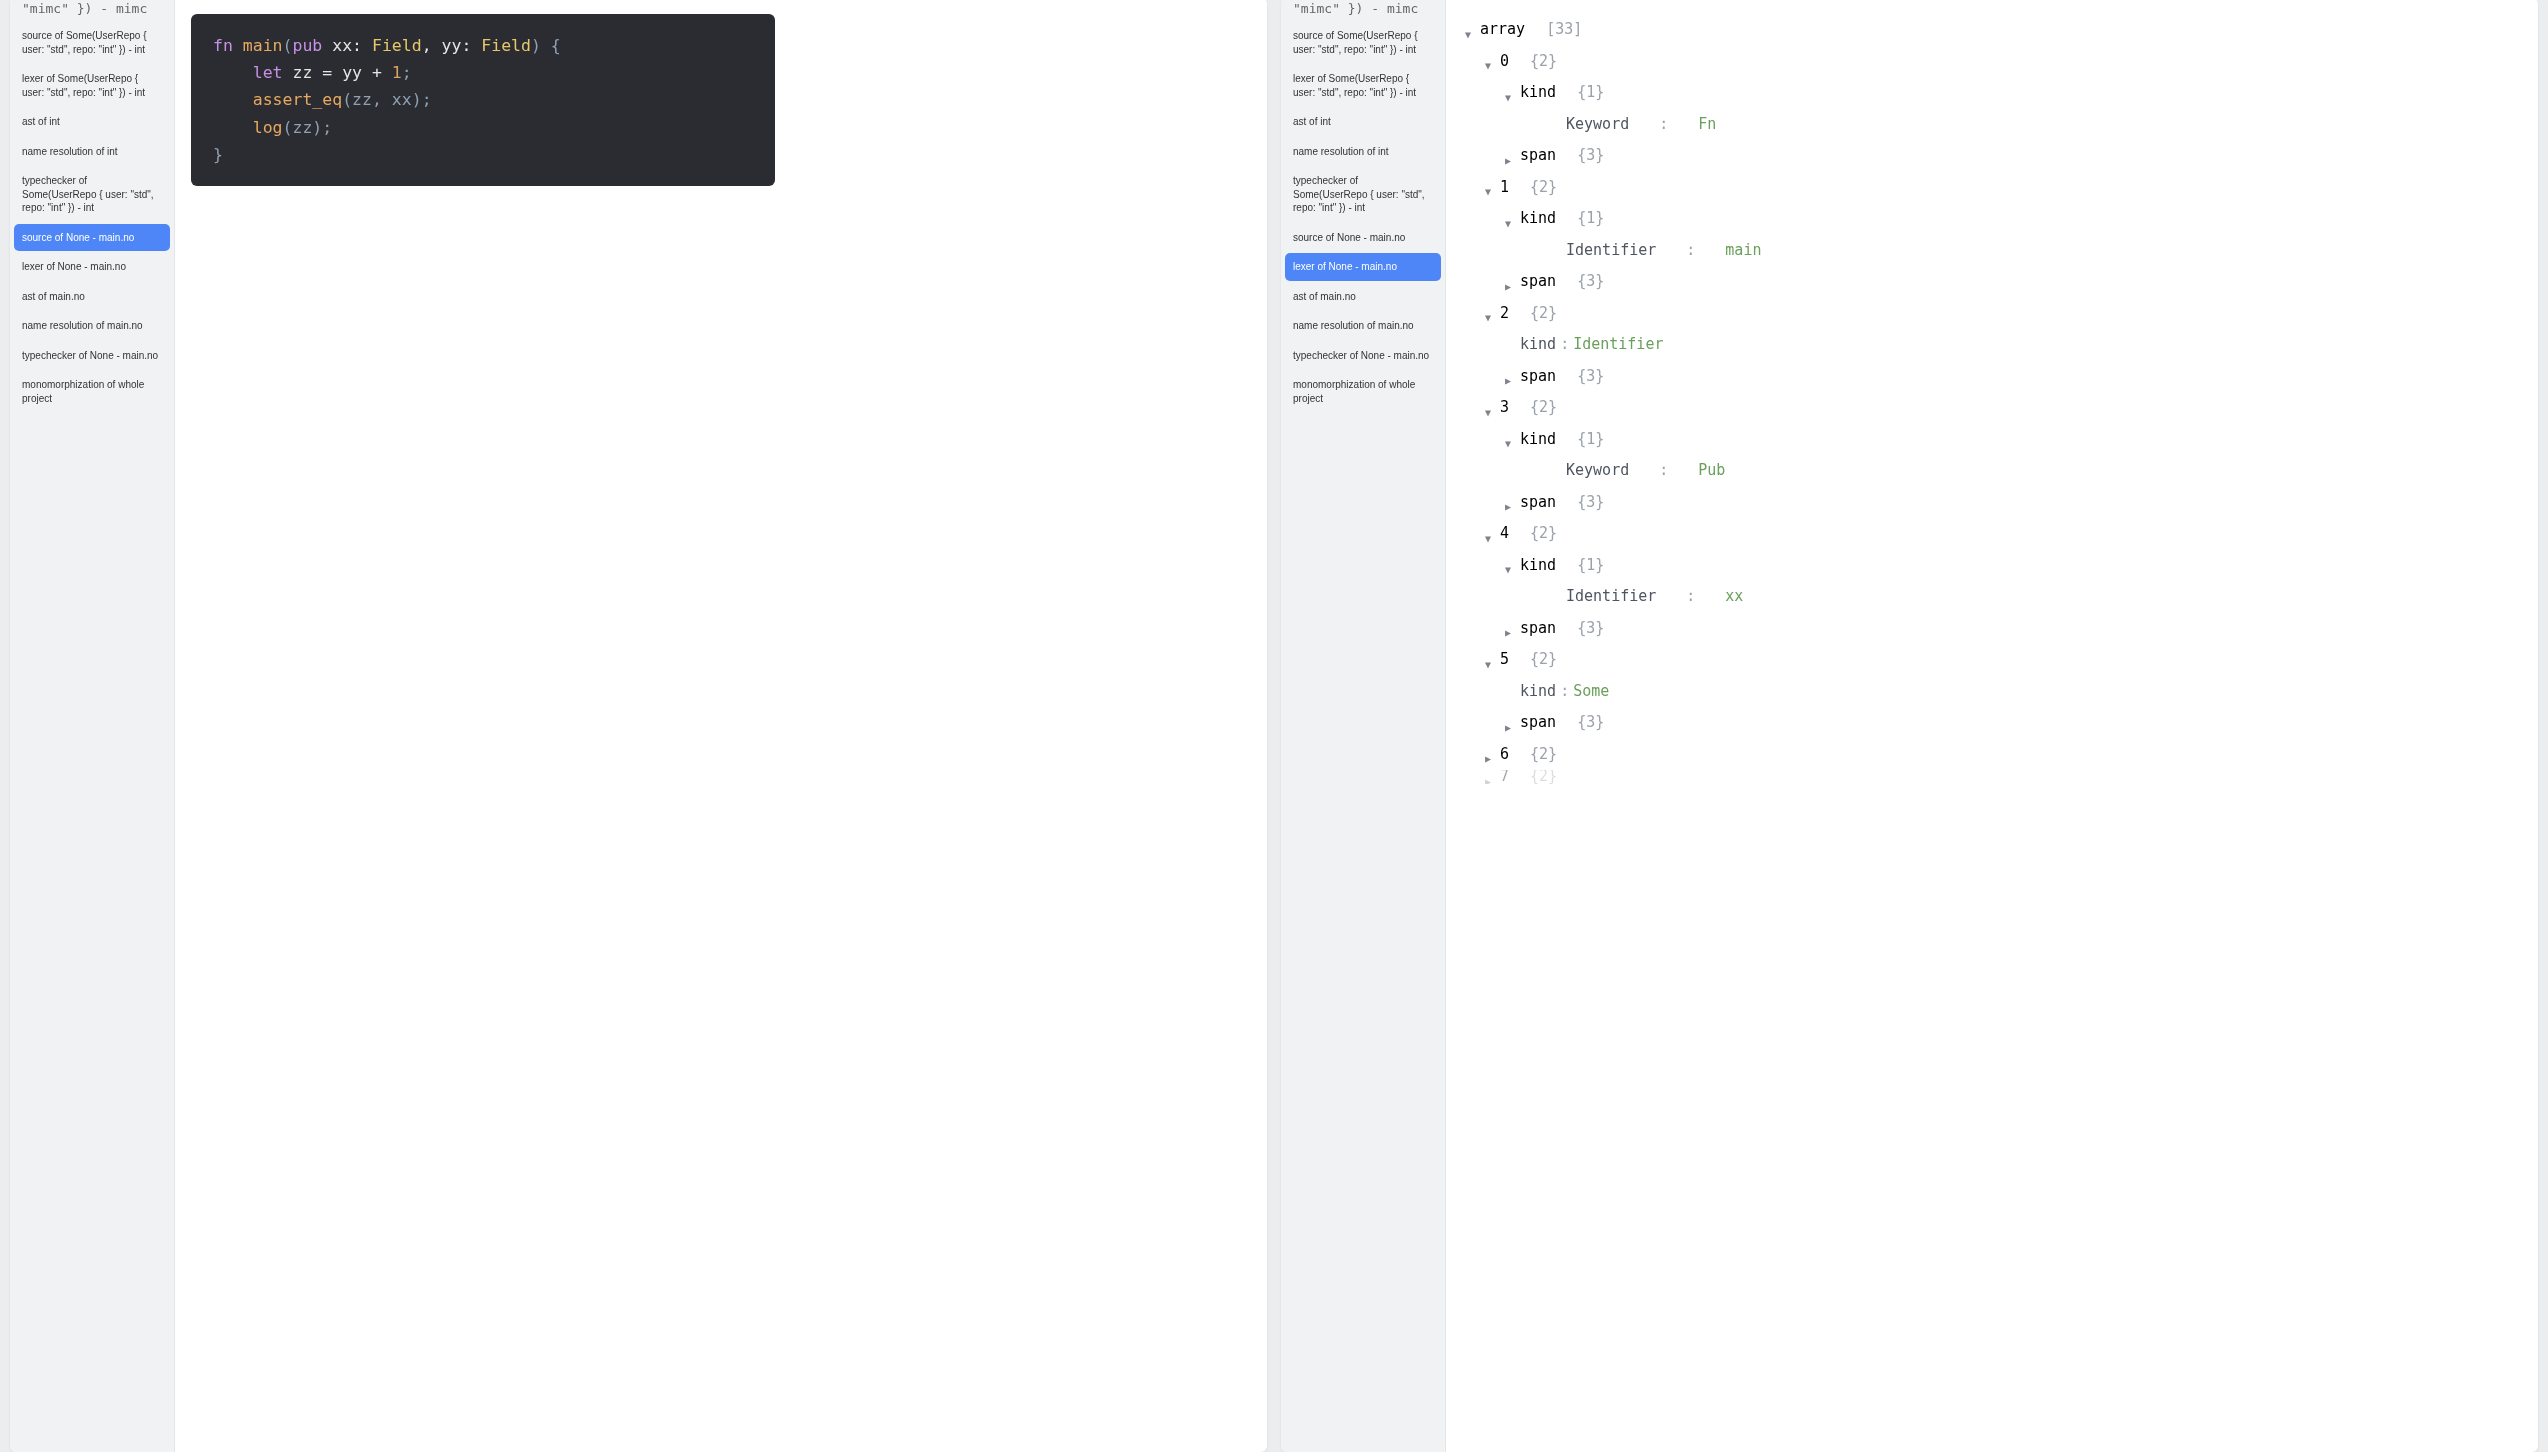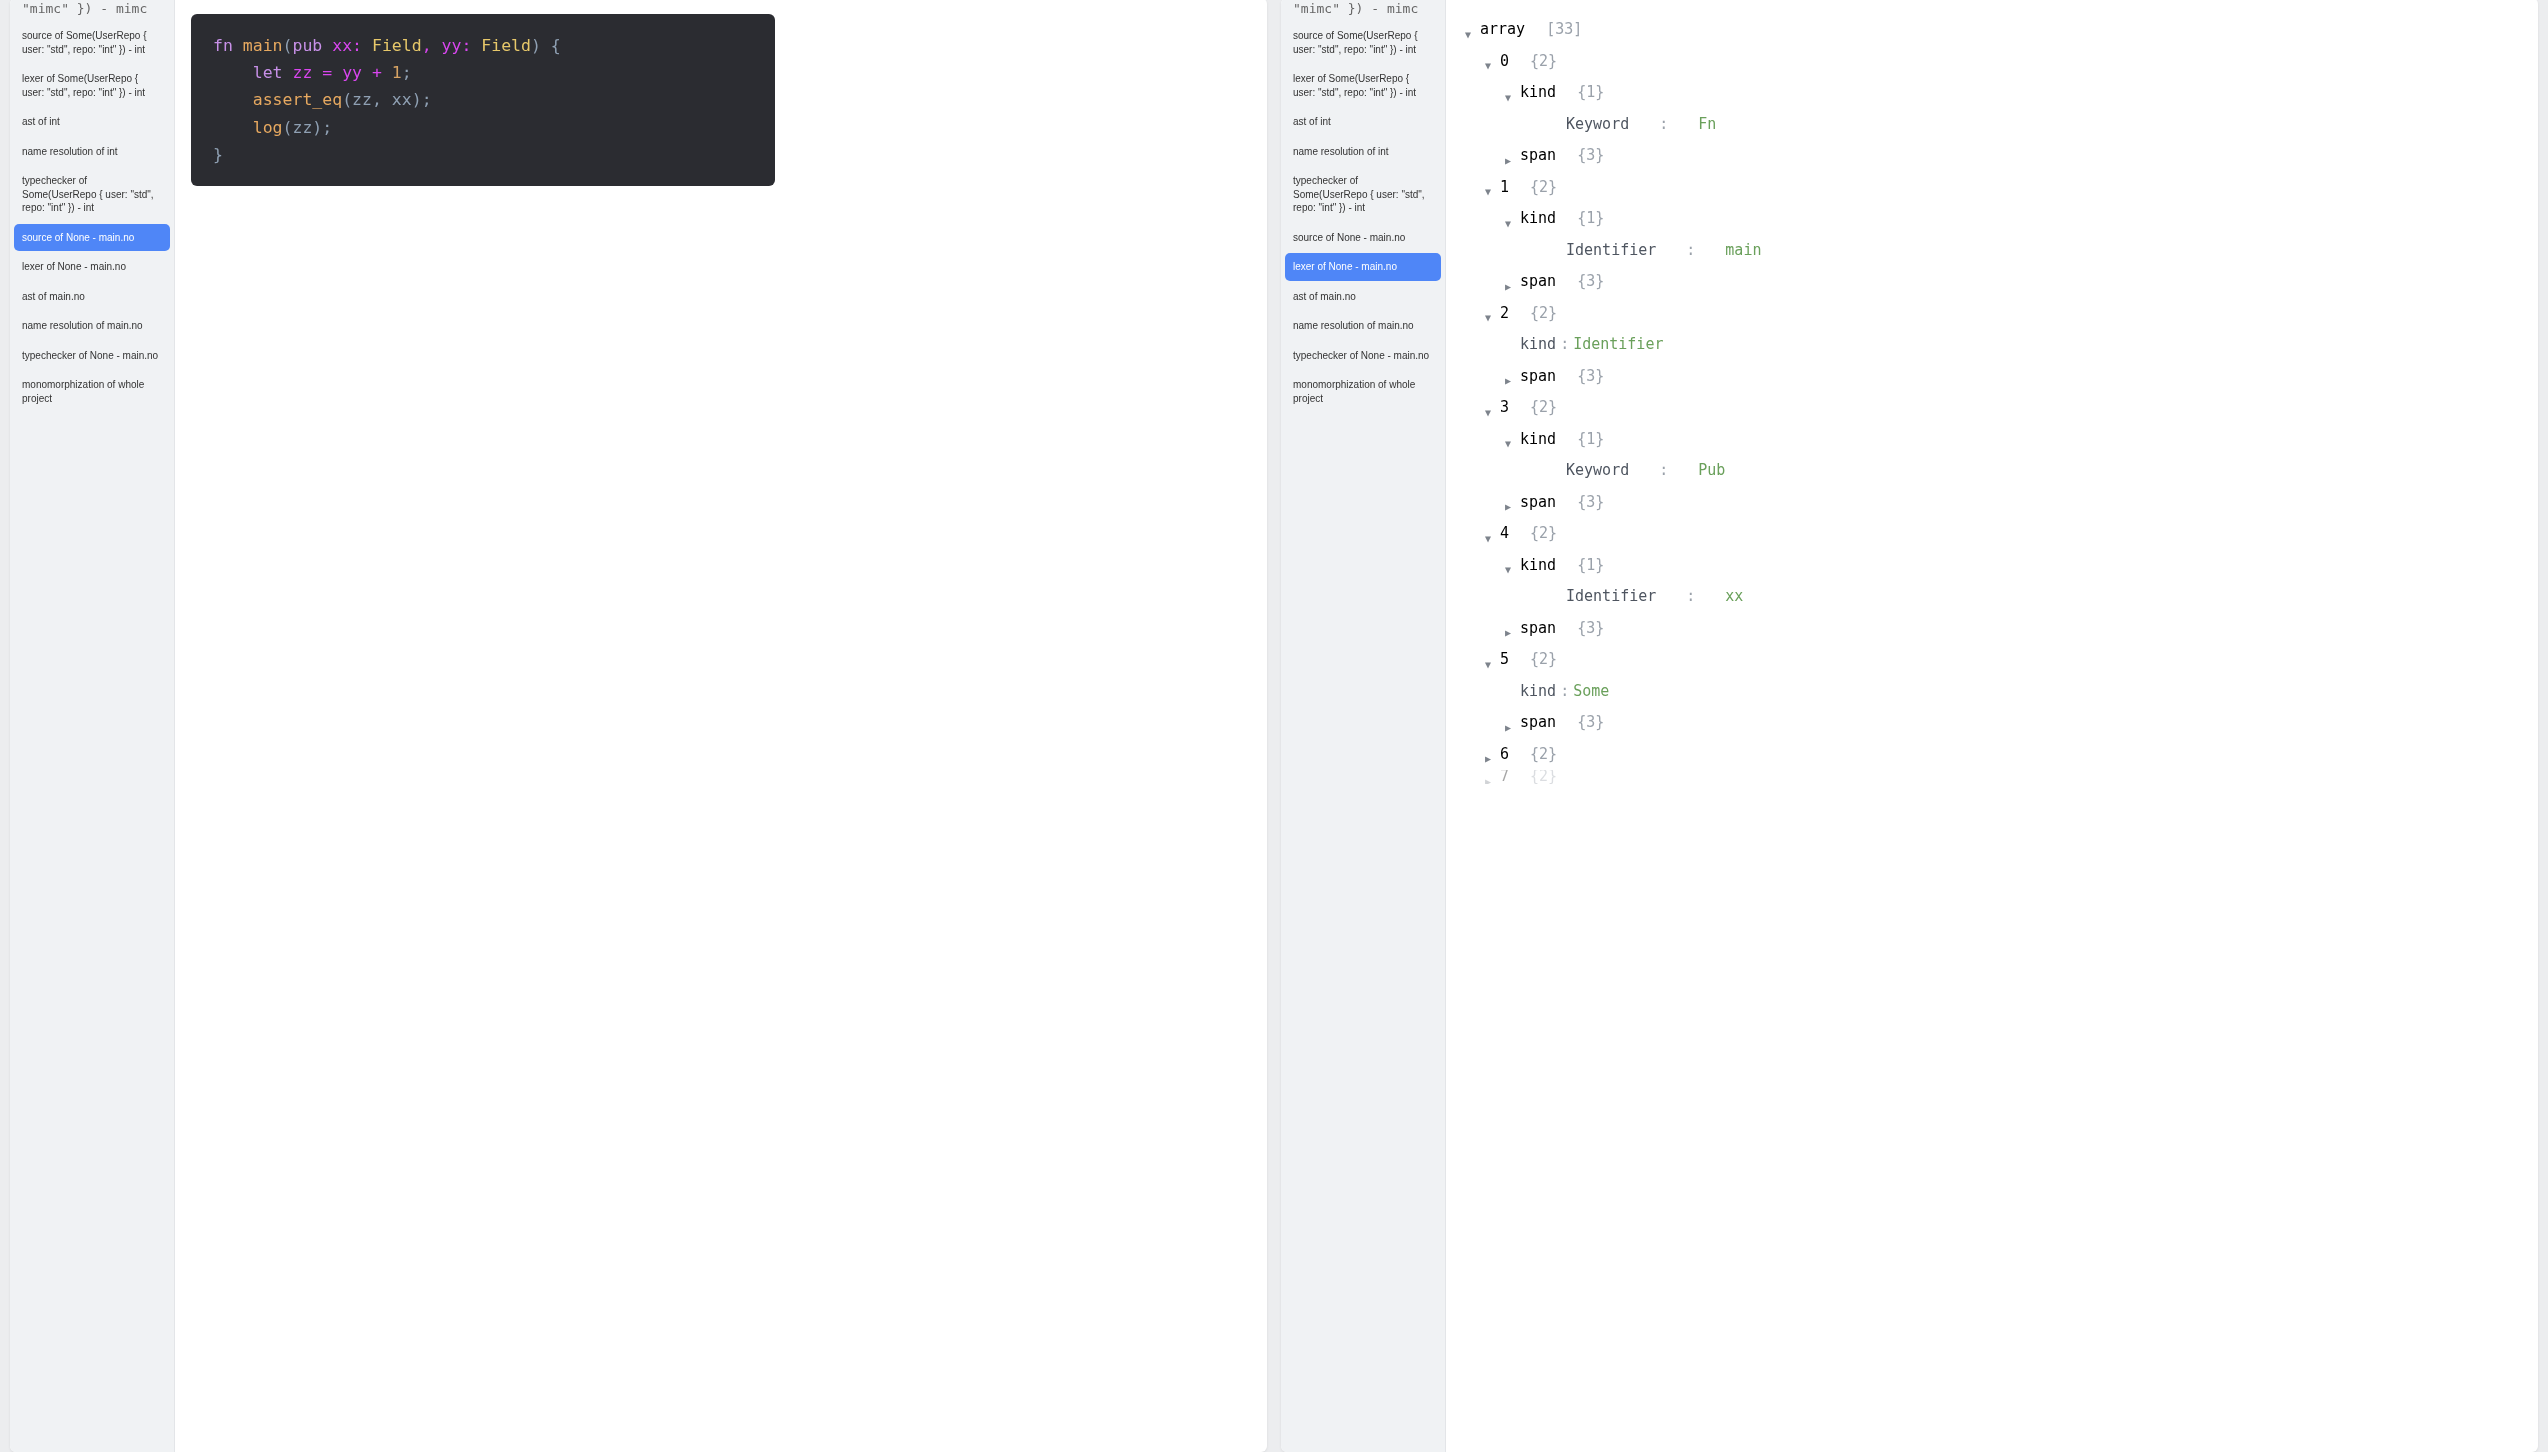--- a/index.html
+++ b/index.html
@@ -82,21 +82,21 @@
     font-family: ui-monospace, "SFMono-Regular", Menlo, monospace;
     font-size: 16.5px;
     line-height: 1.65;
     white-space: pre;
     color: #d6d8de;
     max-width: 540px;
   }
   .tok-kw   { color: #c790e7; }   
   .tok-fn   { color: #e7a960; }   
   .tok-type { color: #e7c86a; text-align: center; }   
-  .tok-ident{ color: #d946ef; }
+  .tok-ident{ color: #e5e5e5; }
   .tok-num  { color: #d6a364; }
   .tok-pun  { color: #8fa0b3; }
 
   
   .tree {
     font-family: ui-monospace, "SFMono-Regular", Menlo, Consolas, monospace;
     font-size: 15px;
     line-height: 2.1;
     color: #4e5560;
     padding-right: 10px;

